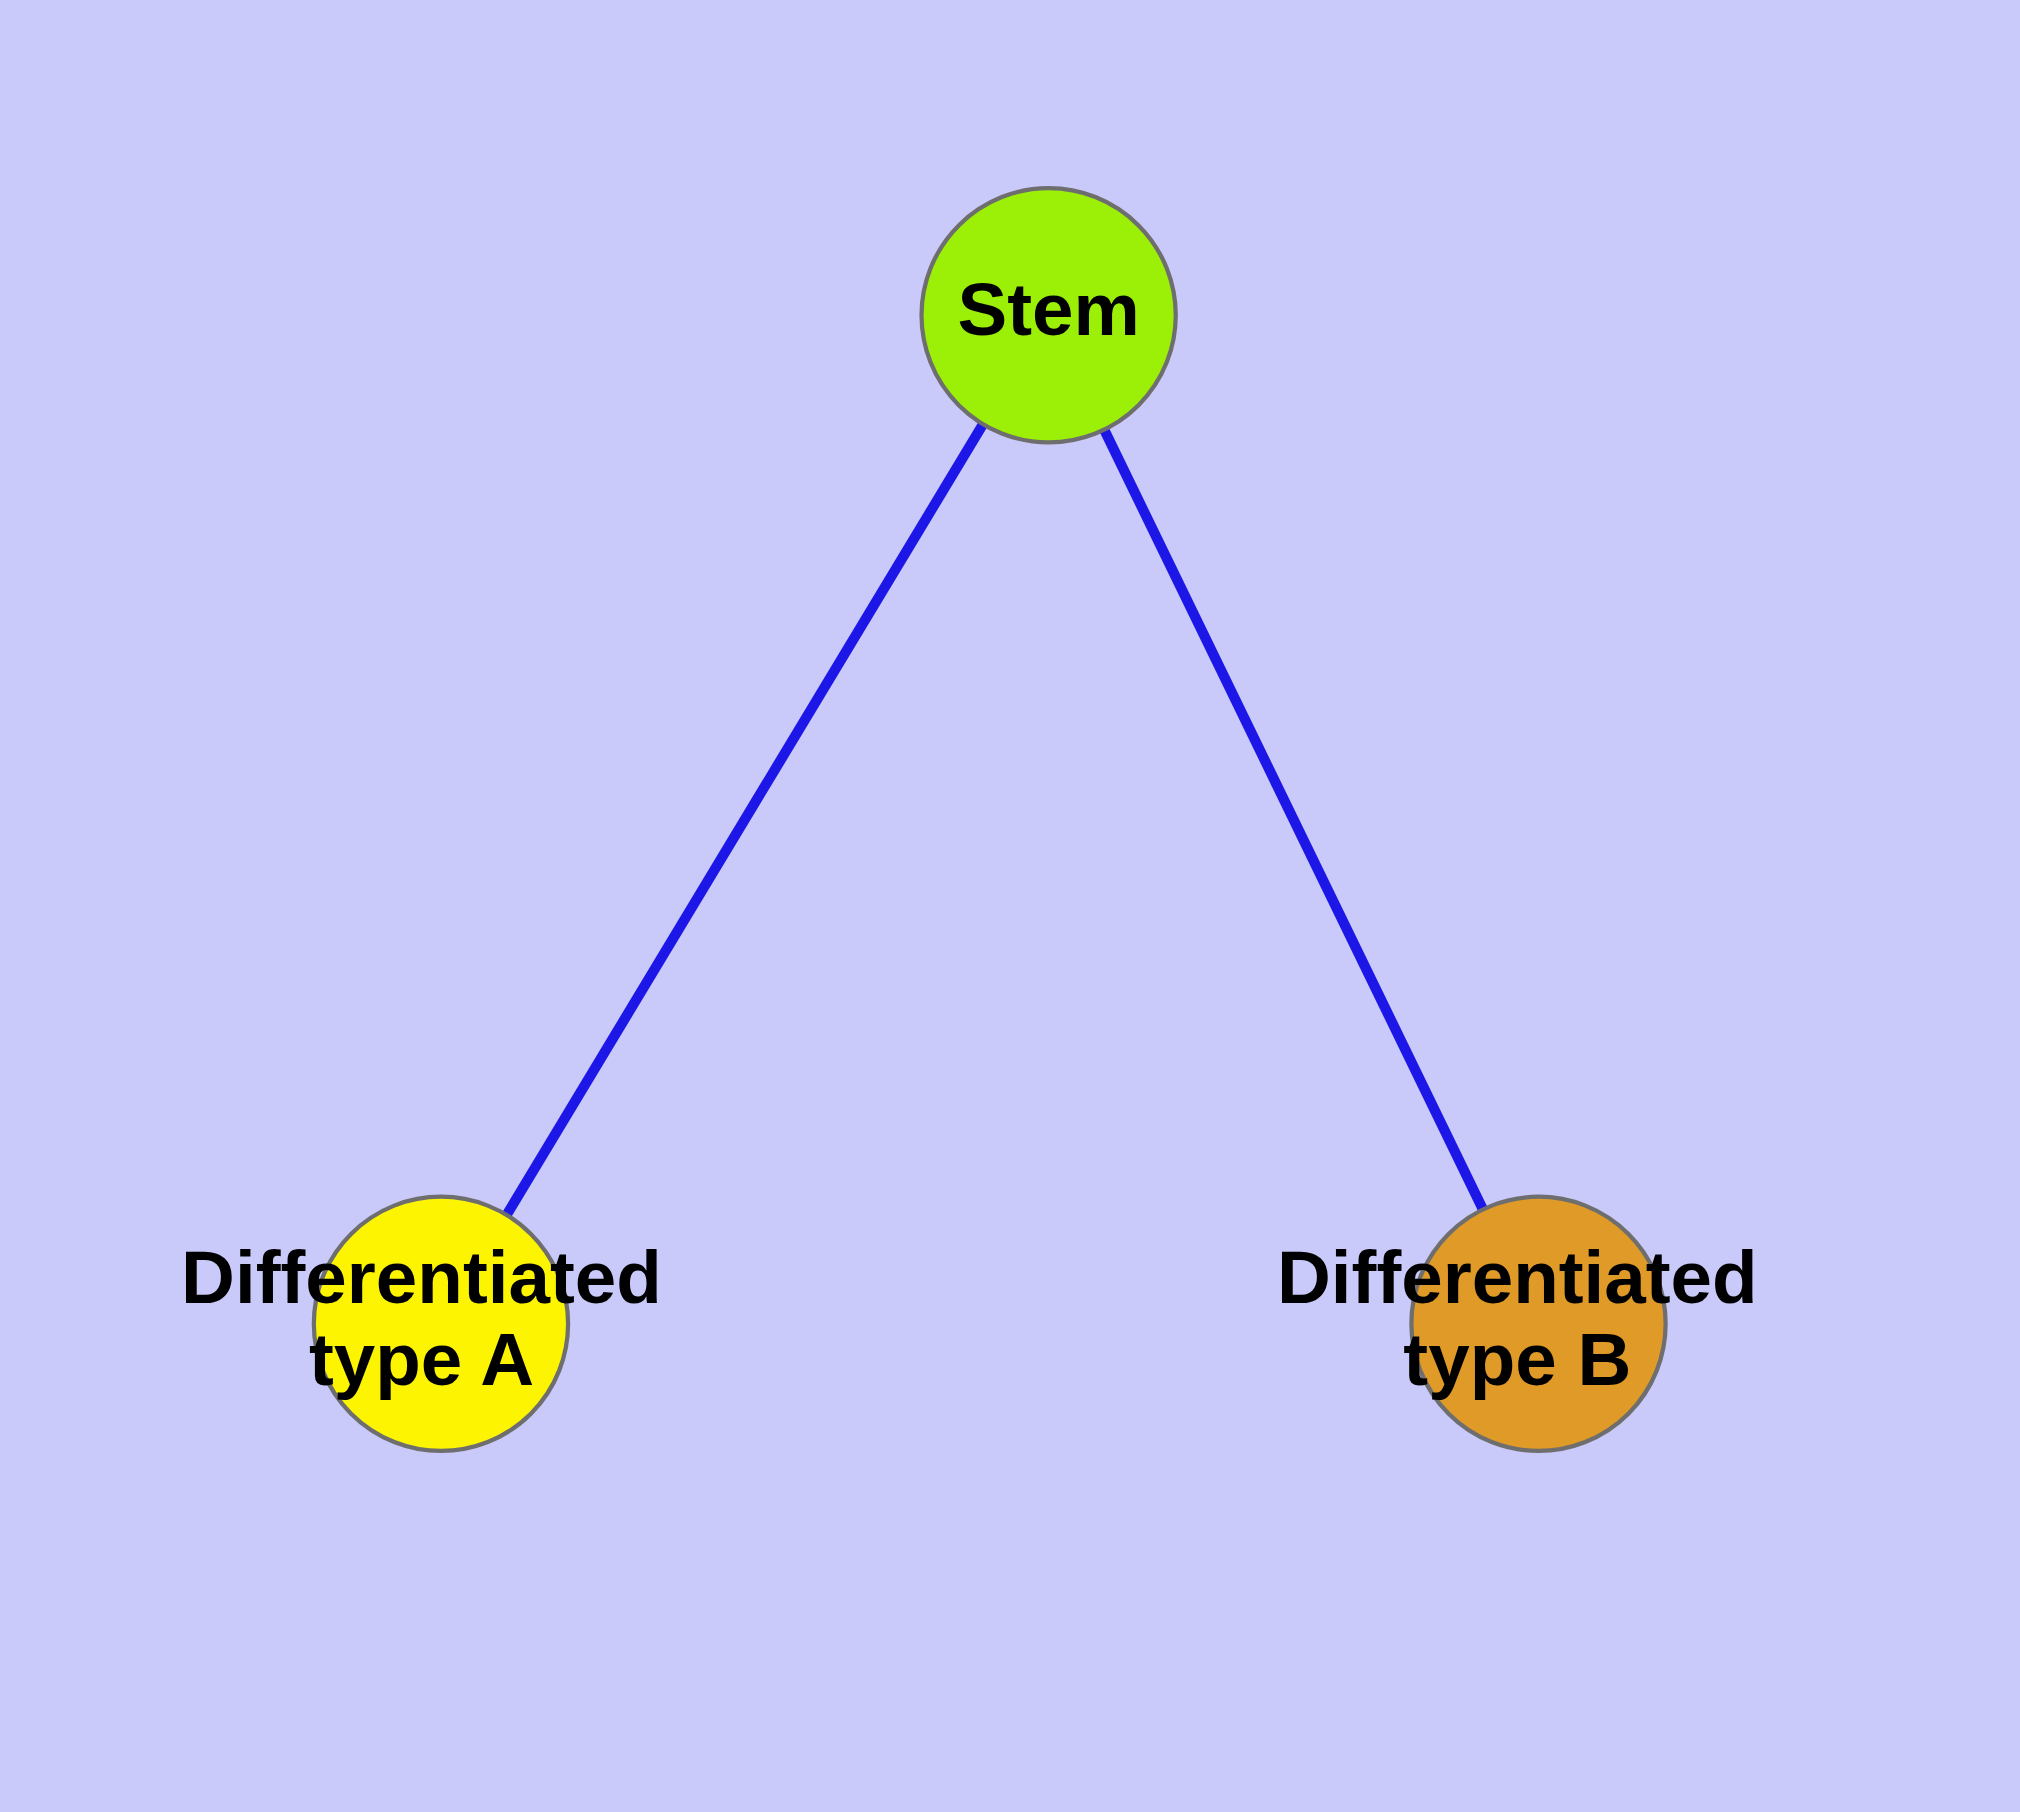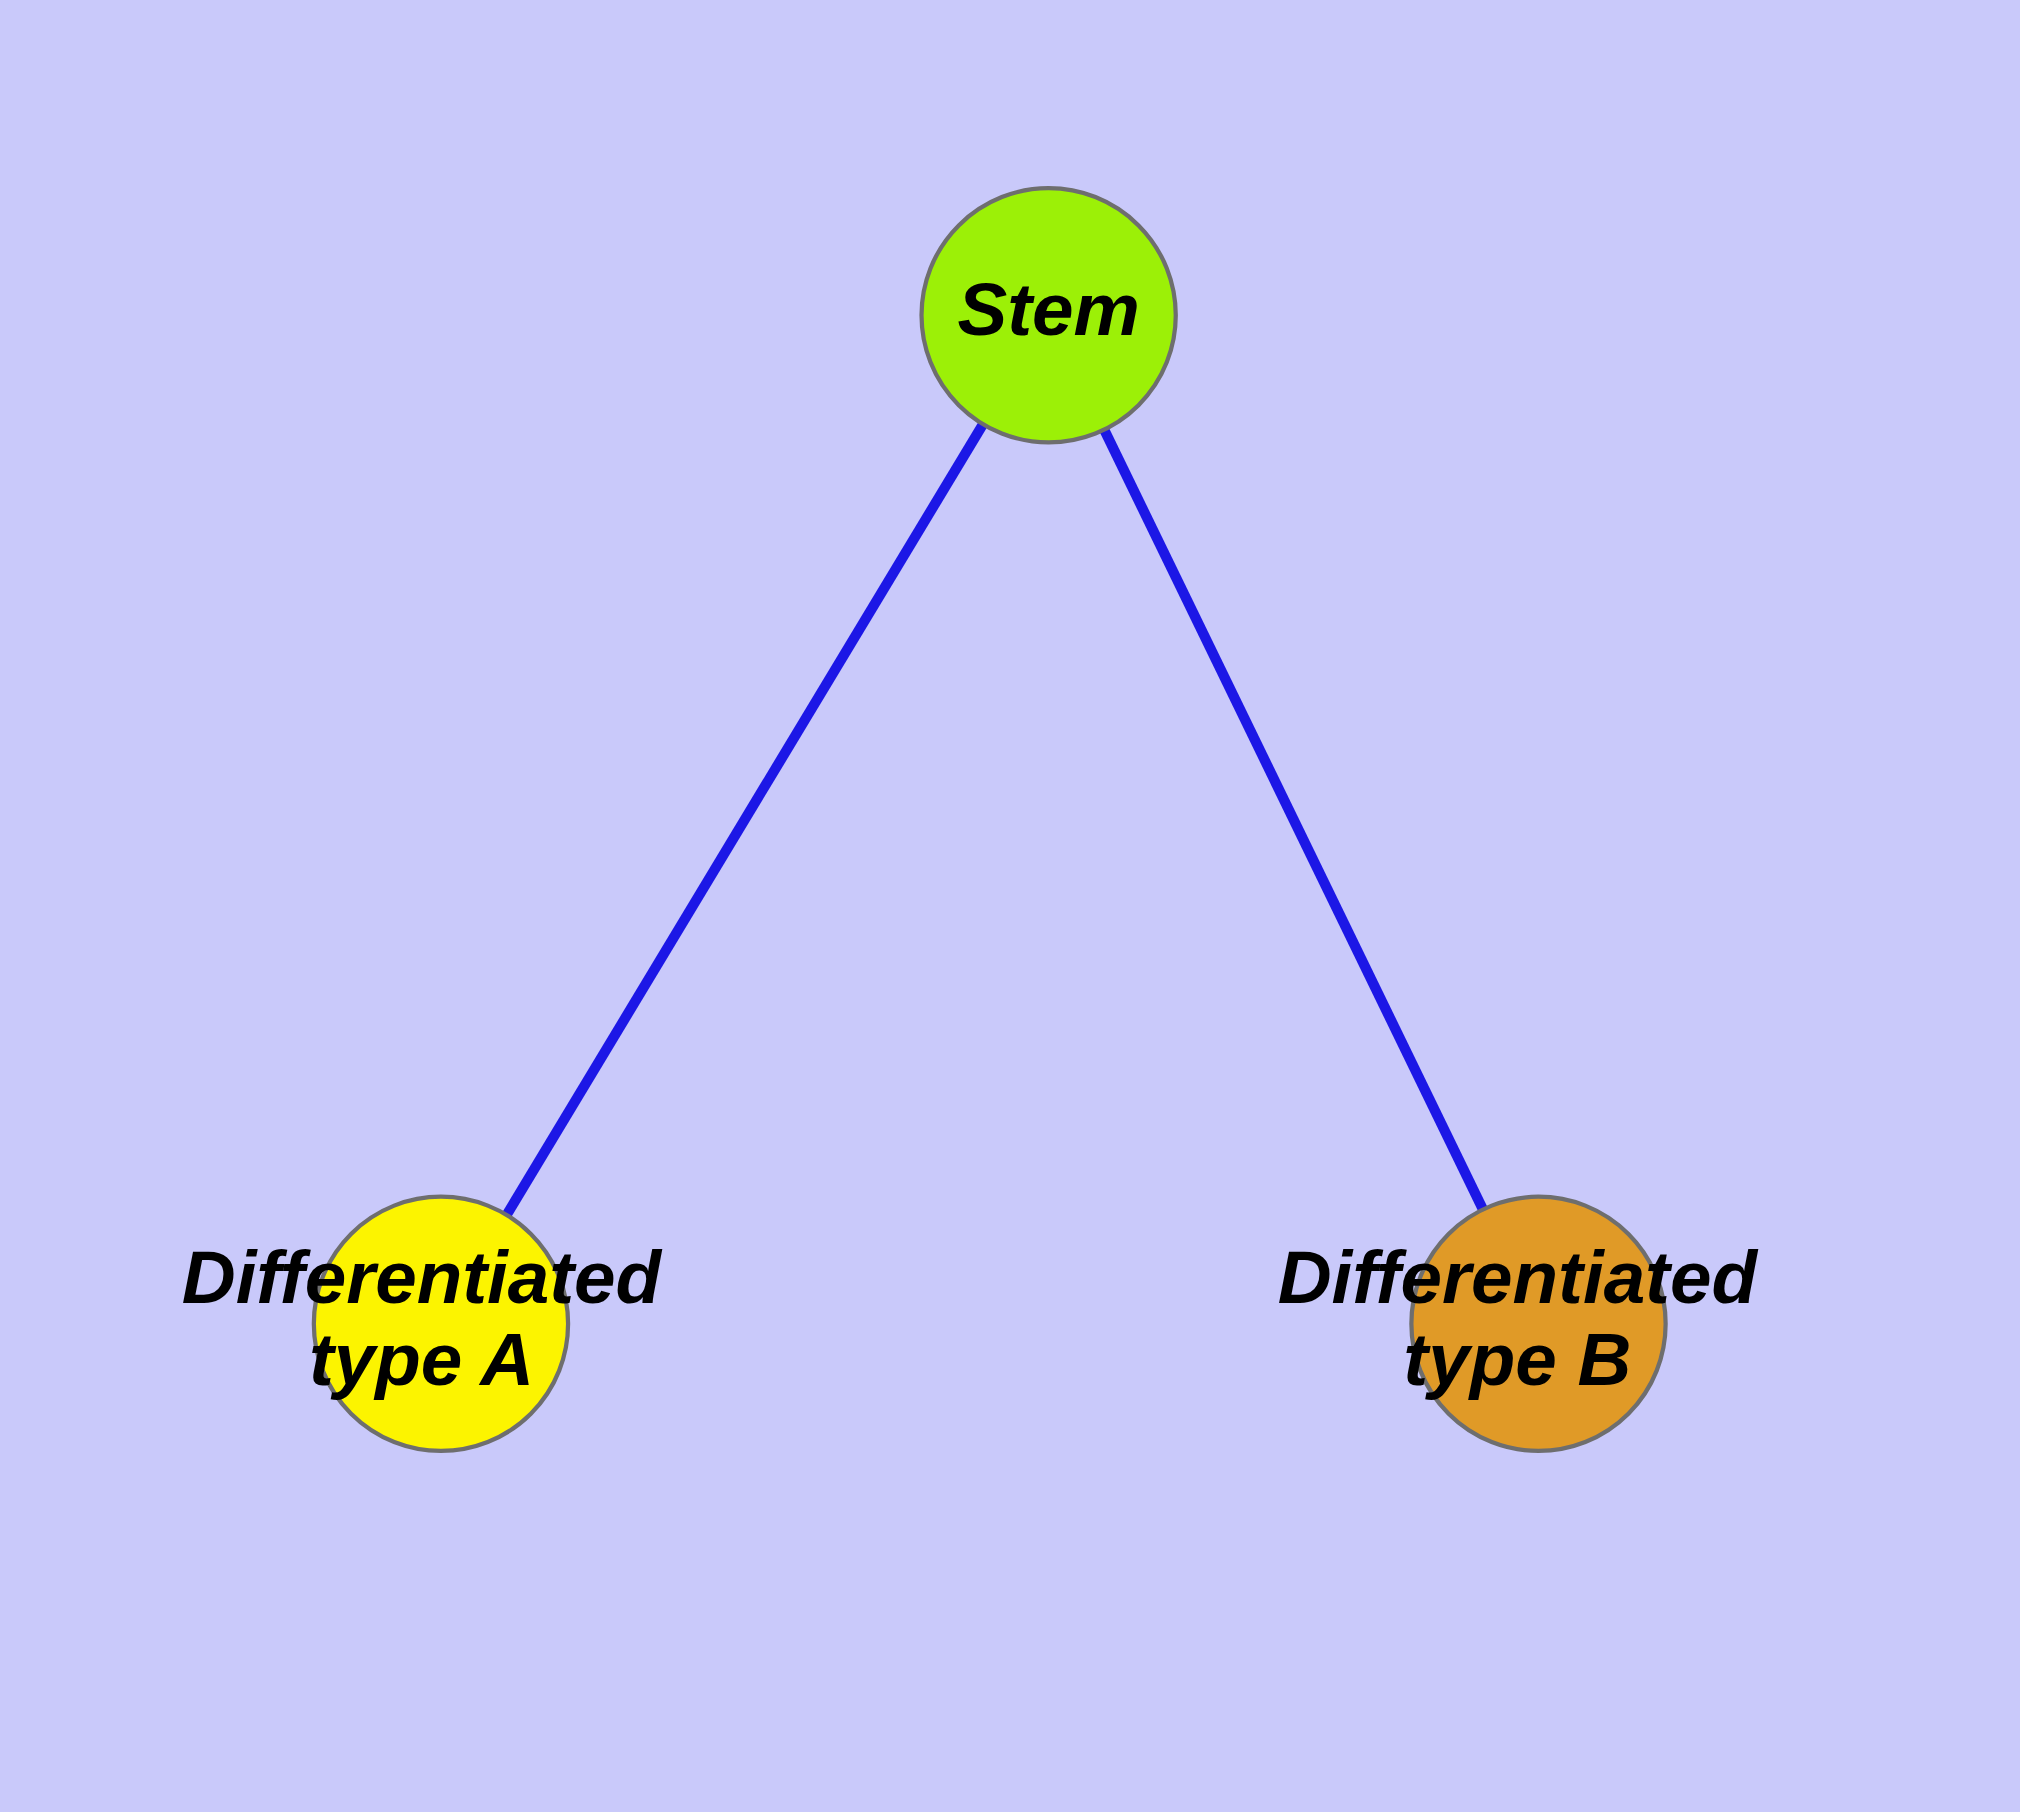--- a/index.html
+++ b/index.html
@@ -8,21 +8,20 @@
     padding: 0;
     background: #ffffff;
   }
   #canvas {
     position: relative;
     width: 2021px;
     height: 1812px;
     background: #c9c9fa;
     overflow: hidden;
     font-family: "Liberation Sans", sans-serif;
-    font-style: italic;
   }
   #graph-svg {
     position: absolute;
     left: 0;
     top: 0;
     width: 2021px;
     height: 1812px;
     display: block;
   }
   .node-label {

